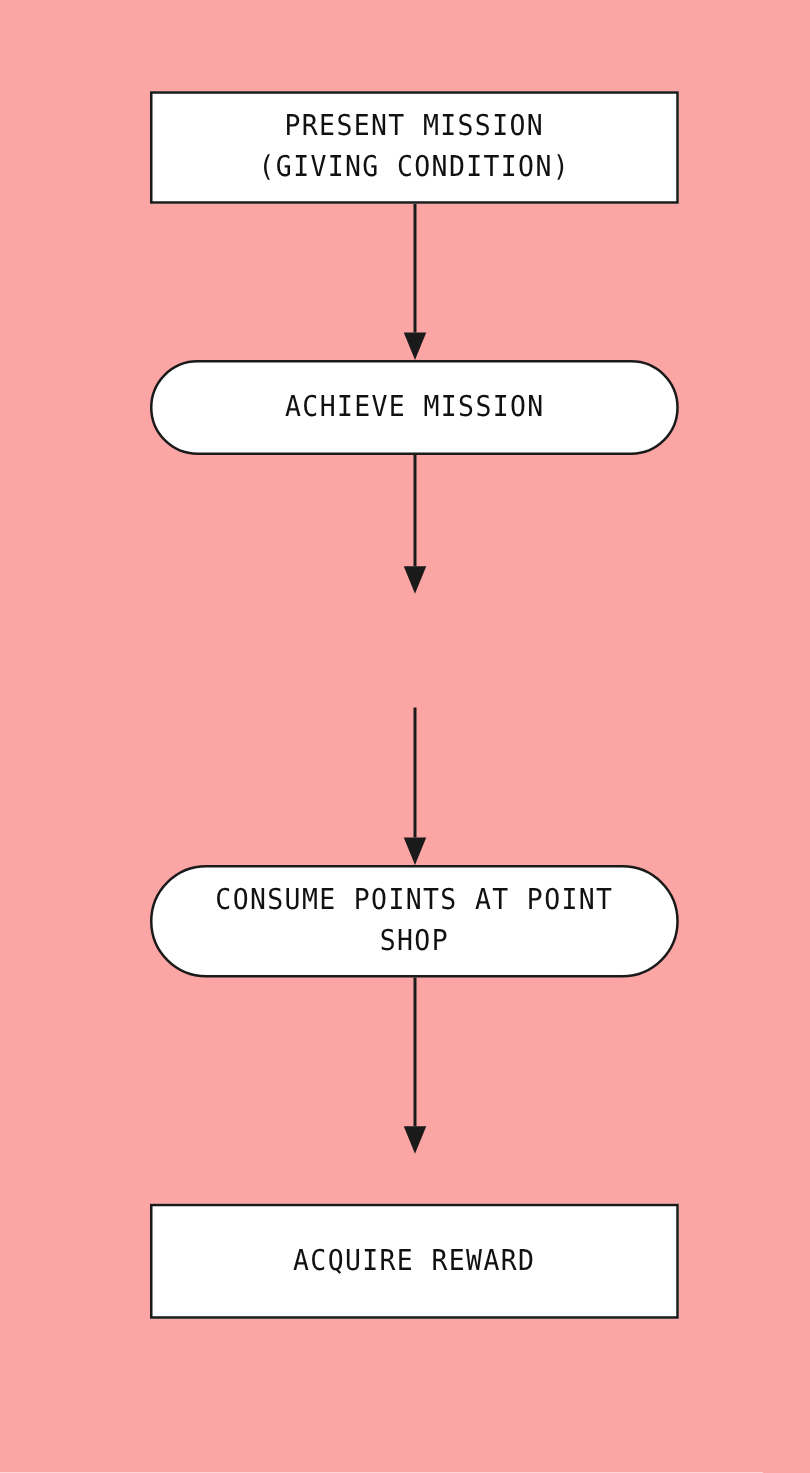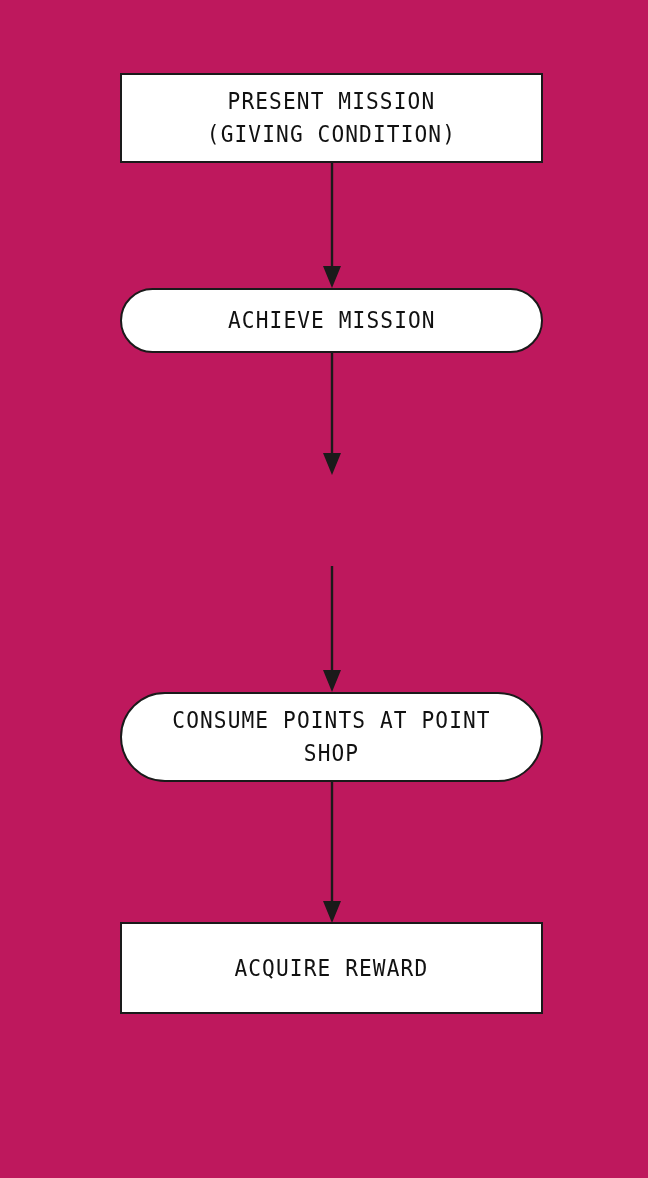--- a/index.html
+++ b/index.html
@@ -7,21 +7,21 @@
     padding: 0;
     background: #ffffff;
   }
   body {
     font-family: "DejaVu Sans Mono", monospace;
   }
   #canvas {
     position: relative;
     width: 648px;
     height: 1178px;
-    background: #be185d;
+    background: #fca5a5;
     overflow: hidden;
   }
   .flow-svg {
     position: absolute;
     left: 0;
     top: 0;
     width: 648px;
     height: 1178px;
   }
   .node {
@@ -45,24 +45,24 @@
     font-size: 23px;
     line-height: 33px;
     letter-spacing: 1.2px;
     text-align: center;
     white-space: pre-line;
     color: #111111;
     transform: scaleX(0.92);
     transform-origin: center center;
   }
   .node.n1 { left: 120px; top: 73px;  width: 423px; height: 90px; }
-  .node.n2 { left: 120px; top: 288px; width: 423px; height: 65px; }
+  .node.n2 { left: 120px; top: 288px; width: 423px; height: 76px; }
   .node.n3 { left: 120px; top: 475px; width: 423px; height: 91px; }
   .node.n4 { left: 120px; top: 692px; width: 423px; height: 90px; }
-  .node.n5 { left: 120px; top: 922px; width: 423px; height: 92px; }
+  .node.n5 { left: 120px; top: 963px; width: 423px; height: 92px; }
 </style>
 </head>
 <body>
 
 <div id="canvas">
 
   <svg class="flow-svg" viewBox="0 0 648 1178">
     <defs>
       <marker id="arrowhead" markerWidth="10" markerHeight="11" refX="1" refY="5.5" orient="auto" markerUnits="userSpaceOnUse">
         <path d="M0,0 L10,5.5 L0,11 Z" fill="#1a1a1a"></path>

